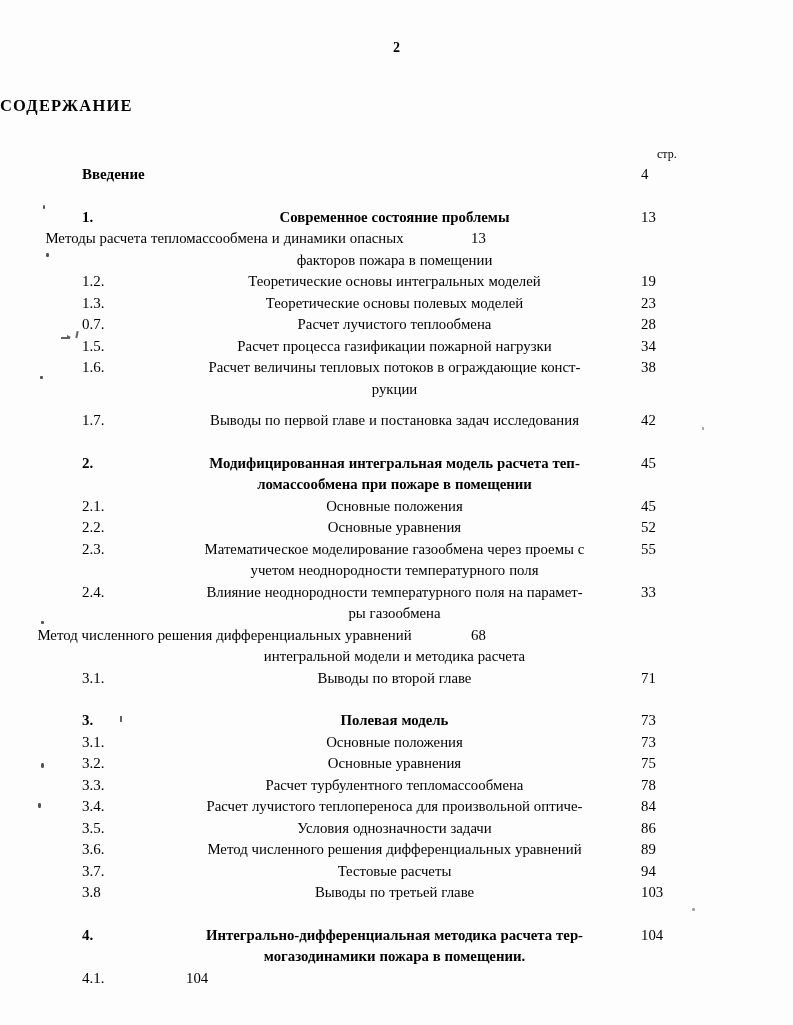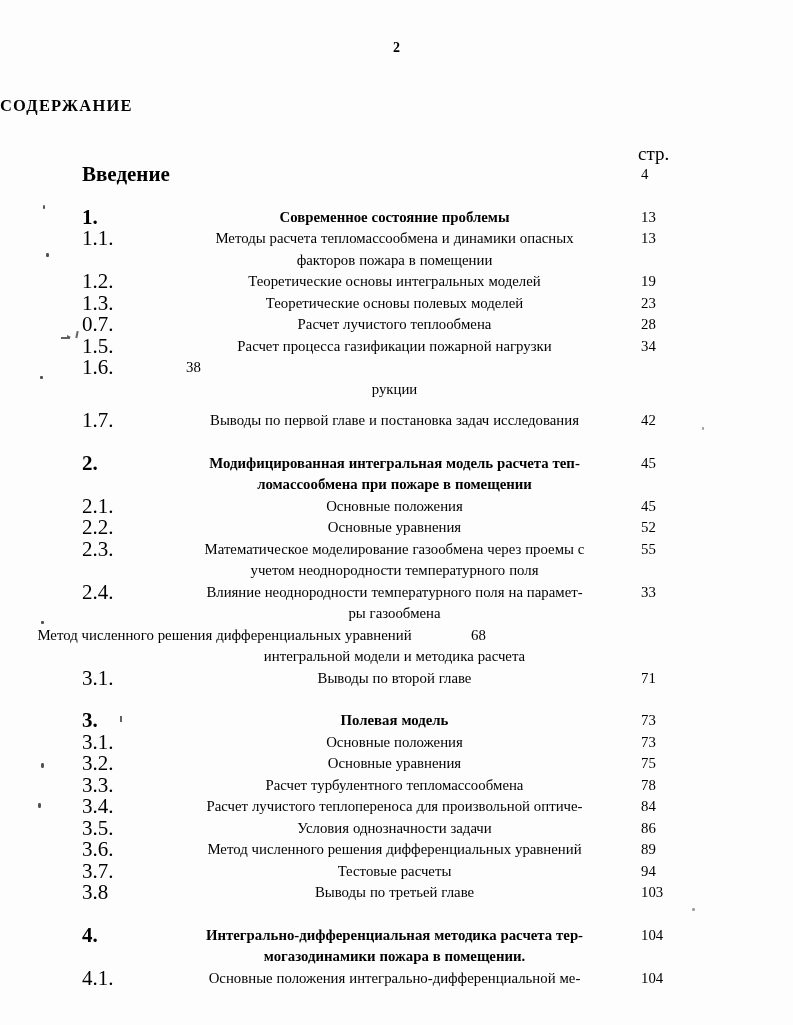--- a/index.html
+++ b/index.html
@@ -41,22 +41,22 @@
     text-align: left;
     font-size: 16.5px;
     font-weight: 700;
     letter-spacing: 1.2px;
   }
 
   
   .pages-caption {
     position: absolute;
     top: 145px;
-    left: 638px;
-    font-size: 19px;
+    left: 657px;
+    font-size: 12px;
     line-height: 18px;
   }
 
   
   .toc {
     position: absolute;
     top: 164px;
     left: 0;
     width: 793px;
   }
@@ -66,21 +66,21 @@
     display: flex;
     align-items: flex-start;
     min-height: 21.5px;
   }
 
   .col-num {
     flex: 0 0 88px;
     width: 88px;
     padding-left: 82px;
     box-sizing: content-box;
-    font-size: 21px;
+    font-size: 15px;
     line-height: 21.5px;
     white-space: nowrap;
   }
 
   .col-title {
     flex: 0 0 455px;
     width: 455px;
     font-size: 14.8px;
     line-height: 21.5px;
     padding-right: 6px;
@@ -163,21 +163,20 @@
         <div class="col-title"></div>
         <div class="col-page">4</div>
       </div>
       <div class="gap-md"></div>
       <div class="toc-row bold">
         <div class="col-num">1.</div>
         <div class="col-title">Современное состояние проблемы</div>
         <div class="col-page">13</div>
       </div>
       <div class="toc-row">
-        <div class="col-num">1.1.</div>
         <div class="col-title">Методы расчета тепломассообмена и динамики опасных</div>
         <div class="col-page">13</div>
       </div>
       <div class="toc-row cont">
         <div class="col-num"></div>
         <div class="col-title">факторов пожара в помещении</div>
         <div class="col-page"></div>
       </div>
       <div class="toc-row">
         <div class="col-num">1.2.</div>
@@ -194,20 +193,21 @@
         <div class="col-title">Расчет лучистого теплообмена</div>
         <div class="col-page">28</div>
       </div>
       <div class="toc-row">
         <div class="col-num">1.5.</div>
         <div class="col-title">Расчет процесса газификации пожарной нагрузки</div>
         <div class="col-page">34</div>
       </div>
       <div class="toc-row">
         <div class="col-num">1.6.</div>
+        <div class="col-title">Расчет  величины тепловых потоков в ограждающие конст-</div>
         <div class="col-page">38</div>
       </div>
       <div class="toc-row cont">
         <div class="col-num"></div>
         <div class="col-title">рукции</div>
         <div class="col-page"></div>
       </div>
       <div class="gap-sm"></div>
       <div class="toc-row">
         <div class="col-num">1.7.</div>
@@ -321,21 +321,20 @@
         <div class="col-title">Интегрально-дифференциальная методика расчета тер-</div>
         <div class="col-page">104</div>
       </div>
       <div class="toc-row bold cont">
         <div class="col-num"></div>
         <div class="col-title">могазодинамики пожара  в помещении.</div>
         <div class="col-page"></div>
       </div>
       <div class="toc-row">
         <div class="col-num">4.1.</div>
-        <div class="col-title">Основные положения интегрально-дифференциальной ме-</div>
         <div class="col-page">104</div>
       </div>
     </div>
 
   <span class="speck" style="left:43px;  top:205px; width:2px;   height:4px;"></span>
   <span class="speck" style="left:46px;  top:253px; width:2.5px; height:4px;"></span>
   <span class="speck" style="left:40px;  top:376px; width:2.5px; height:3px;"></span>
   <span class="speck" style="left:41px;  top:621px; width:2.5px; height:3px;"></span>
   <span class="speck" style="left:41px;  top:763px; width:2.5px; height:5px;"></span>
   <span class="speck" style="left:38px;  top:803px; width:2.5px; height:5px;"></span>

